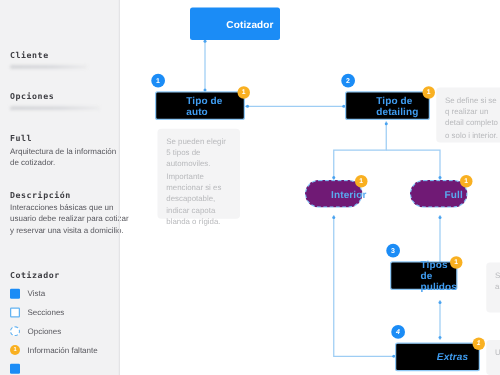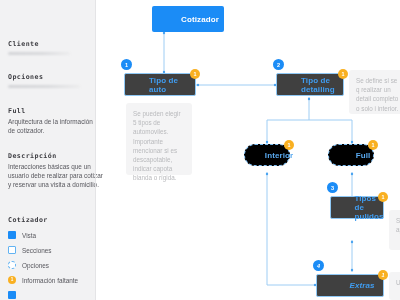--- a/index.html
+++ b/index.html
@@ -58,24 +58,24 @@
 
   .node{
     position:absolute;box-sizing:border-box;
     display:flex;align-items:center;justify-content:center;
     font-weight:bold;letter-spacing:.1px;padding-left:24px;
   }
   .node.vista{
     background:#1b8cf6;color:#ffffff;border-radius:2px;font-size:8px;
   }
   .node.seccion{
-    background:#404040;color:#3f9cf0;border:1px solid #8fc8f5;border-radius:2px;font-size:8px;
+    background:#000000;color:#3f9cf0;border:1px solid #8fc8f5;border-radius:2px;font-size:8px;
   }
   .node.opcion{
-    background:#000000;color:#59a9ef;border:1px dashed #7dbef3;border-radius:12px;font-size:8px;
+    background:#701a75;color:#59a9ef;border:1px dashed #7dbef3;border-radius:12px;font-size:8px;
   }
 
   .badge{
     position:absolute;border-radius:50%;color:#fff;font-weight:bold;
     display:flex;align-items:center;justify-content:center;
   }
   .badge.num{
     width:11px;height:11px;background:#1b8cf6;font-size:5.6px;
     left:-4px;top:-15px;
   }
@@ -207,21 +207,21 @@
     <div class="node opcion" style="left:132px;top:144px;width:46px;height:22px;">
       <span class="badge warn">1</span>
       <span>Interior</span>
     </div>
 
     <div class="node opcion" style="left:216px;top:144px;width:46px;height:22px;">
       <span class="badge warn">1</span>
       <span>Full</span>
     </div>
 
-    <div class="node seccion" style="left:200px;top:196px;width:54px;height:23px;margin-left:18px;">
+    <div class="node seccion" style="left:200px;top:209px;width:54px;height:23px;">
       <span class="badge num">3</span>
       <span class="badge warn">1</span>
       <span>Tipos de pulidos</span>
     </div>
 
     <div class="note" style="left:277px;top:210px;width:40px;height:40px;">Se pu re ap</div>
 
     <div class="node seccion" style="left:204px;top:274px;width:68px;height:23px;font-style:italic;">
       <span class="badge num">4</span>
       <span class="badge warn">1</span>

